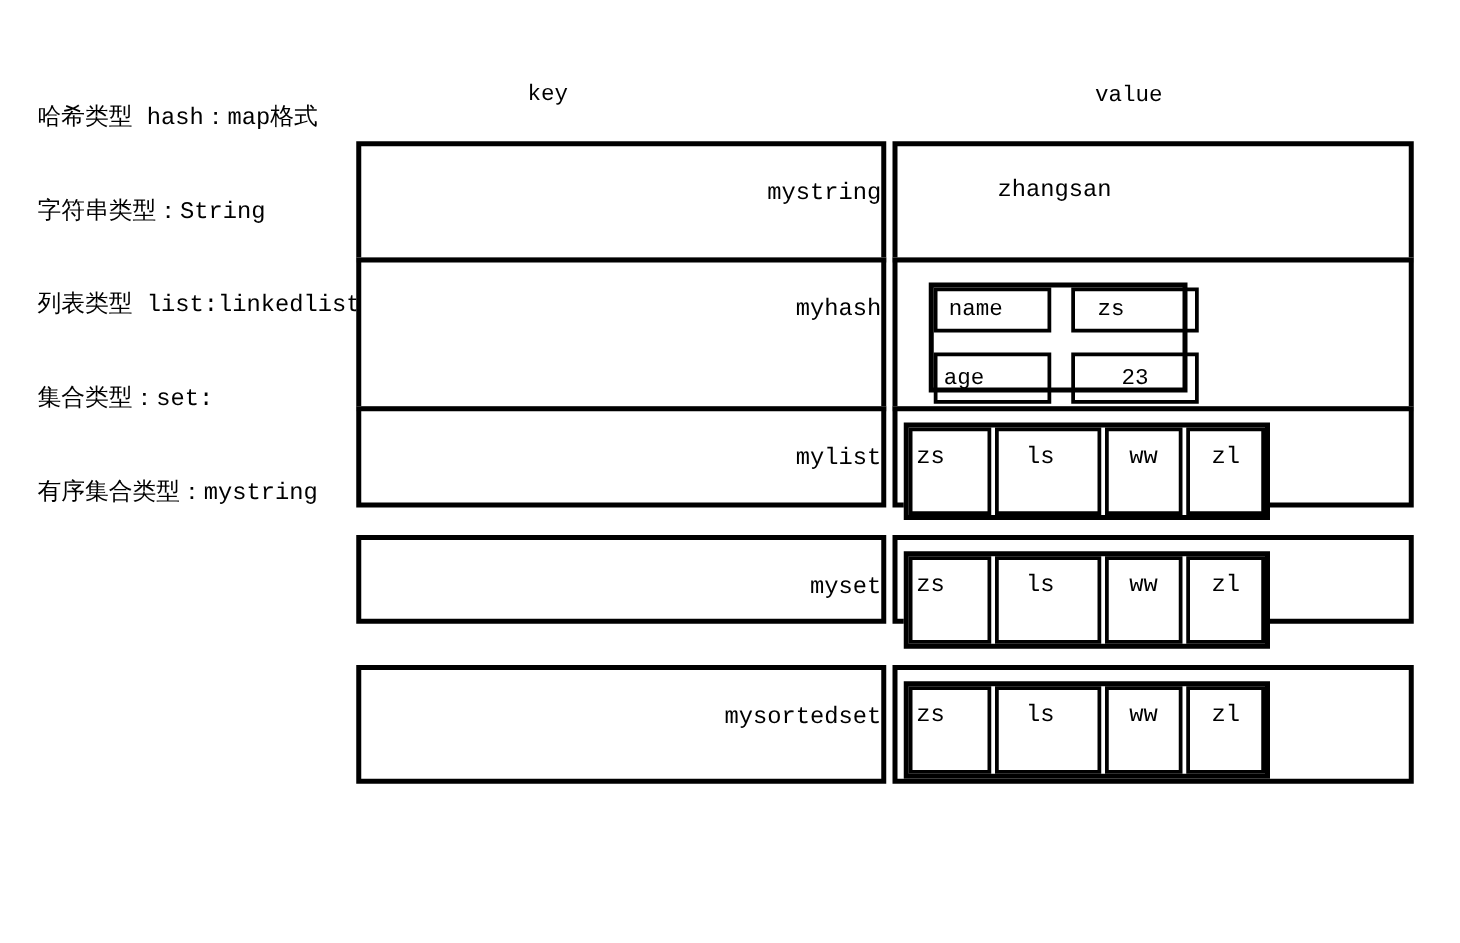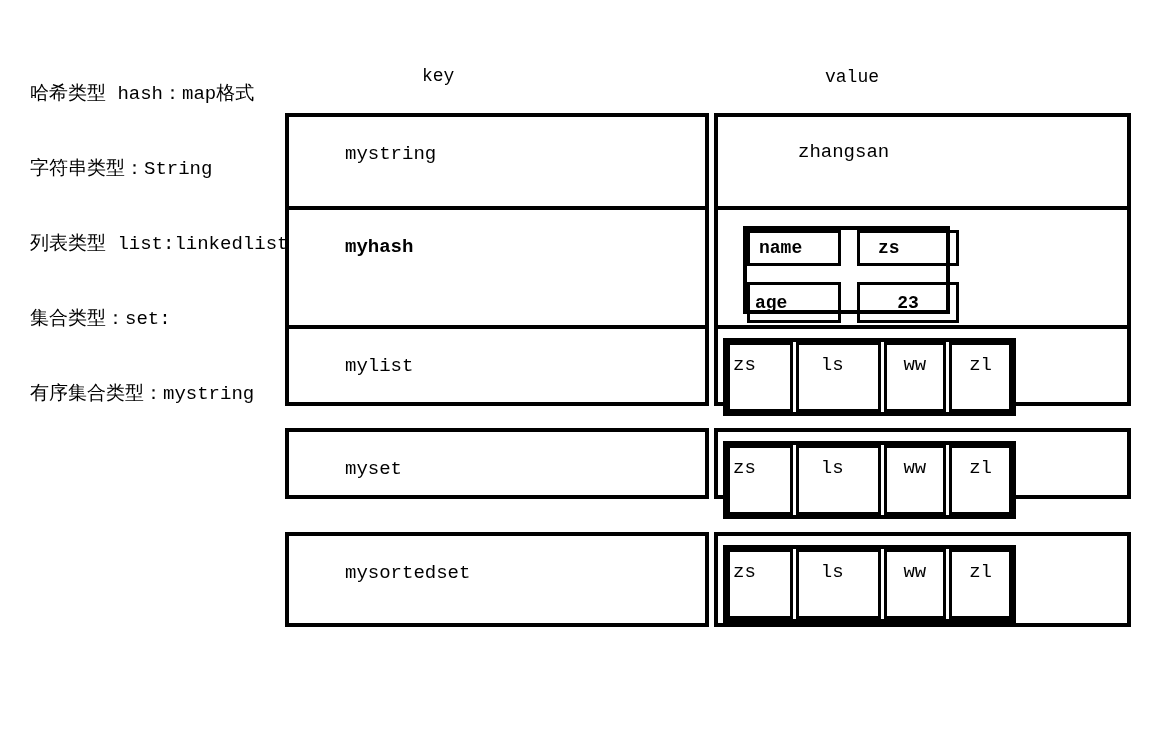--- a/index.html
+++ b/index.html
@@ -5,31 +5,31 @@
   html,body{margin:0;padding:0;}
   body{
     width:1168px;height:754px;background:#ffffff;position:relative;overflow:hidden;
     font-family:"Liberation Mono","DejaVu Sans Mono",monospace;color:#000;
   }
   
   .notes{position:absolute;left:30px;top:32px;font-size:19px;line-height:25px;white-space:pre;}
   
   .col-header{position:absolute;font-size:18px;}
   #hdr-key{left:422px;top:66px;}
-  #hdr-value{left:825px;top:67px;}
+  #hdr-value{left:876px;top:67px;}
   
   .table-wrap{position:absolute;left:285px;top:113px;width:846px;height:514px;}
   .row{position:absolute;left:0;width:846px;}
   .r1{top:0;height:97px;}
-  .r2{top:93px;height:123px;font-weight:bold;}
+  .r2{top:93px;height:123px;}
   .r3{top:212px;height:81px;}
   .r4{top:315px;height:71px;}
   .r5{top:419px;height:95px;}
   .cell{position:absolute;top:0;bottom:0;border:4px solid #000;background:#fff;box-sizing:border-box;}
-  .key-cell{left:0;width:424px;padding:26px 0 12px 56px;font-size:19px;}
+  .key-cell{left:0;width:424px;padding:26px 0 12px 56px;font-size:19px;text-align:right;}
   .value-cell{left:429px;width:417px;}
   .string-value{display:inline-block;padding:24px 0 0 80px;font-size:19px;}
   
   .hash-table{
     margin:16px 0 0 25px;width:207px;height:88px;box-sizing:border-box;
     border:4px solid #000;background:#fff;
     display:grid;grid-template-columns:94px 102px;grid-template-rows:36px 41px;gap:16px;
   }
   .hash-cell{border:3px solid #000;box-sizing:border-box;font-size:18px;
     display:flex;align-items:center;}

